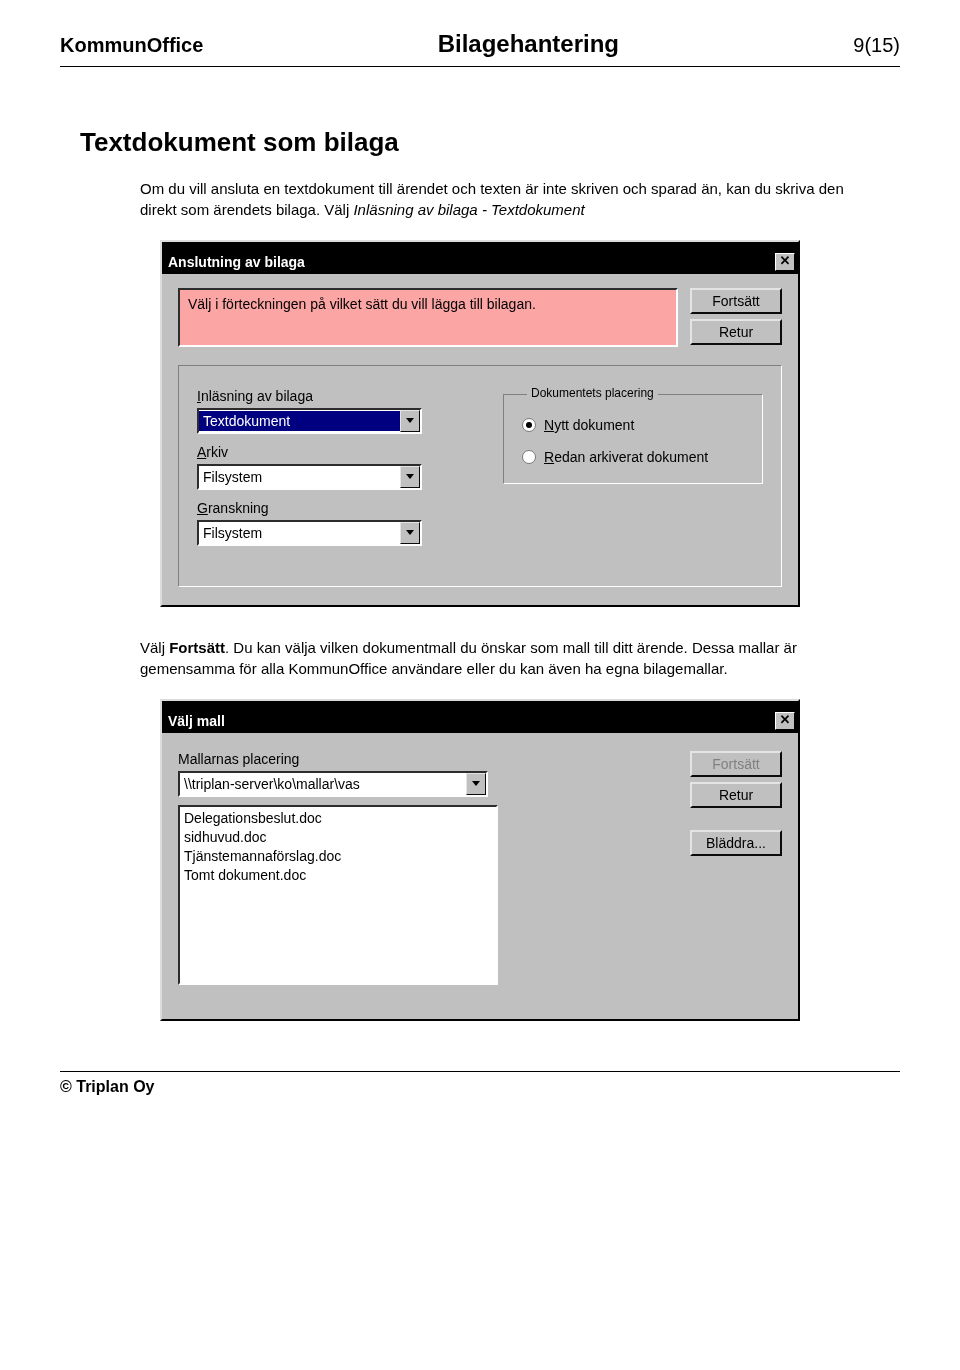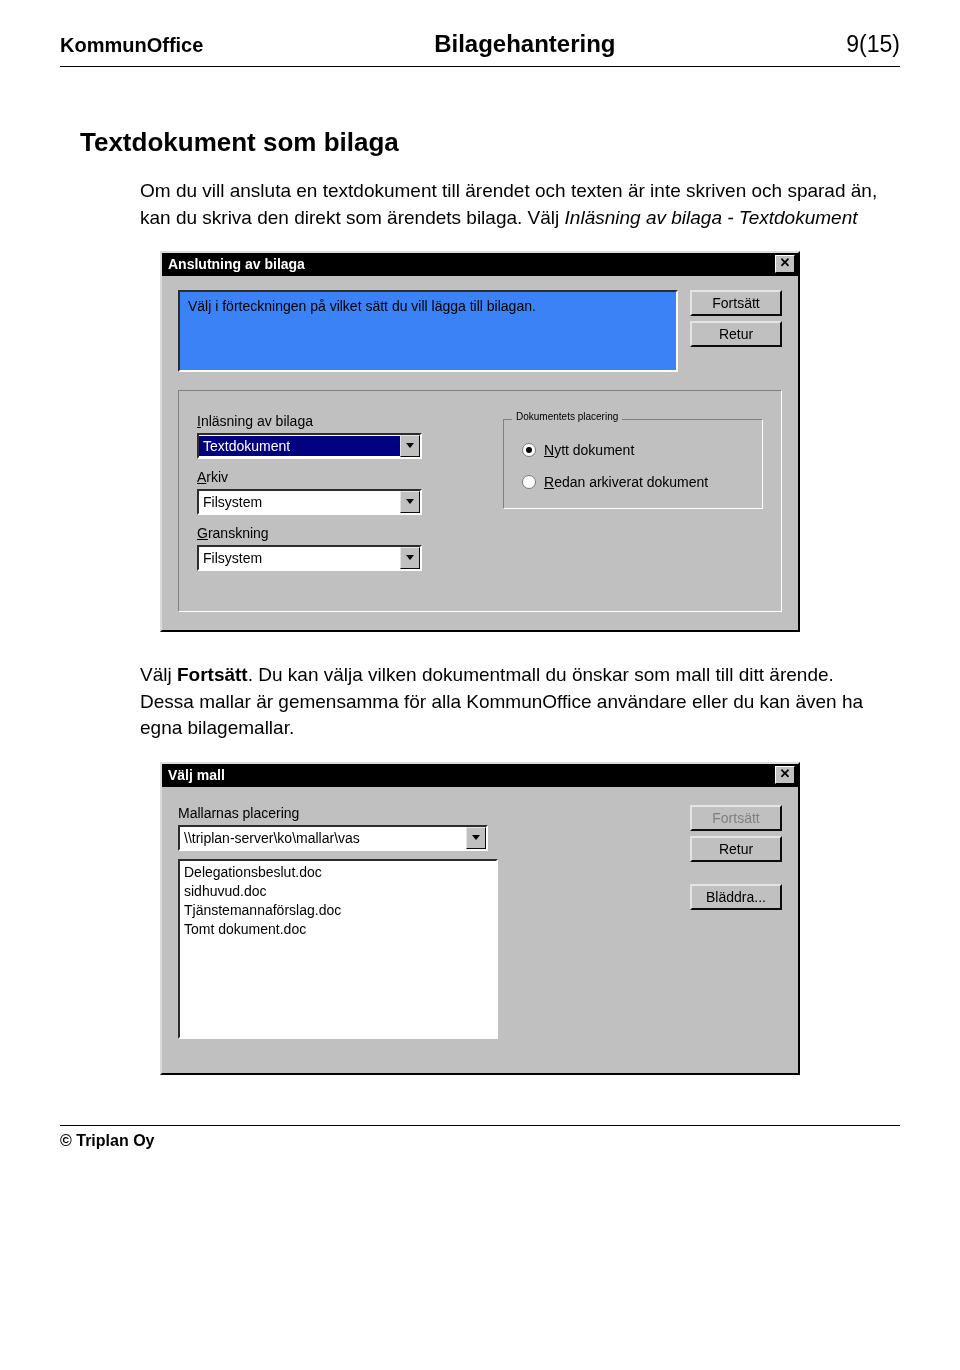--- a/index.html
+++ b/index.html
@@ -15,71 +15,71 @@
     display: flex;
     justify-content: space-between;
     align-items: baseline;
     padding-bottom: 8px;
     border-bottom: 1.5px solid #000;
     margin-bottom: 60px;
     gap: 11px;
   }
   .header-left { font-size: 20px; font-weight: bold; }
   .header-center { font-size: 24px; font-weight: bold; }
-  .header-right { font-size: 23px; }
+  .header-right { font-size: 20px; }
   h2.section-title { font-size: 26px; margin-bottom: 20px; margin-left: 20px; }
-  .body-text { font-size: 19px; line-height: 1.4; margin: 0 20px 20px 80px; }
+  .body-text { font-size: 15px; line-height: 1.4; margin: 0 20px 20px 80px; }
   .body-text .italic { font-style: italic; }
   .body-text .bold { font-weight: bold; }
   .dialog {
     background: #c0c0c0;
     border: 2px solid #000;
     border-top-color: #dcdcdc;
     border-left-color: #dcdcdc;
     margin: 0 40px 30px 100px;
     width: 640px;
     font-family: Tahoma, Arial, sans-serif;
     font-size: 14px;
     color: #000;
   }
   .titlebar {
     background: #000;
     color: #fff;
     display: flex;
     justify-content: space-between;
     align-items: center;
-    padding: 2px 3px 3px 6px;
+    padding: 11px 3px 3px 6px;
     font-weight: bold;
     font-size: 14px;
   }
   .titlebar-close {
     background: #c0c0c0;
     border: 1px solid #000;
     border-top-color: #fff;
     border-left-color: #fff;
     width: 20px; height: 18px;
     font-family: Arial;
     font-weight: bold;
     font-size: 13px;
     line-height: 14px;
     text-align: center;
     color: #000;
   }
   .dlg-body { padding: 14px 16px 18px 16px; }
   .top-row { display: flex; gap: 12px; margin-bottom: 18px; }
   .instruction-box {
     flex: 1;
-    background: #3b82f6;
+    background: #fca5a5;
     border: 2px inset #888;
     border-top-color: #808080;
     border-left-color: #808080;
     border-right-color: #fff;
     border-bottom-color: #fff;
     padding: 6px 8px;
-    height: 82px;
+    height: 59px;
     font-size: 14px;
   }
   .btn-col { display: flex; flex-direction: column; gap: 5px; }
   .win-btn {
     background: #c0c0c0;
     border: 2px outset #e4e4e4;
     border-right-color: #606060;
     border-bottom-color: #606060;
     padding: 3px 0;
     width: 92px;
@@ -129,24 +129,24 @@
     position: relative;
     border: 1px solid #808080;
     border-right-color: #fff;
     border-bottom-color: #fff;
     padding: 16px 14px 14px 14px;
     width: 260px;
     margin-top: 6px;
   }
   .groupbox-title {
     position: absolute;
-    top: -9px; left: 8px;
+    top: -9px; left: 23px;
     background: #c0c0c0;
     padding: 0 4px;
-    font-size: 10px;
+    font-size: 12px;
   }
   .radio-row { display: flex; align-items: center; gap: 8px; margin: 6px 0 16px 4px; font-size: 14px; }
   .radio-row:last-child { margin-bottom: 4px; }
   .radio-outer {
     width: 14px; height: 14px; border-radius: 50%;
     background: #fff;
     border: 1px solid #7a7a7a;
     display: flex; align-items: center; justify-content: center;
   }
   .radio-dot { width: 6px; height: 6px; background: #000; border-radius: 50%; }

